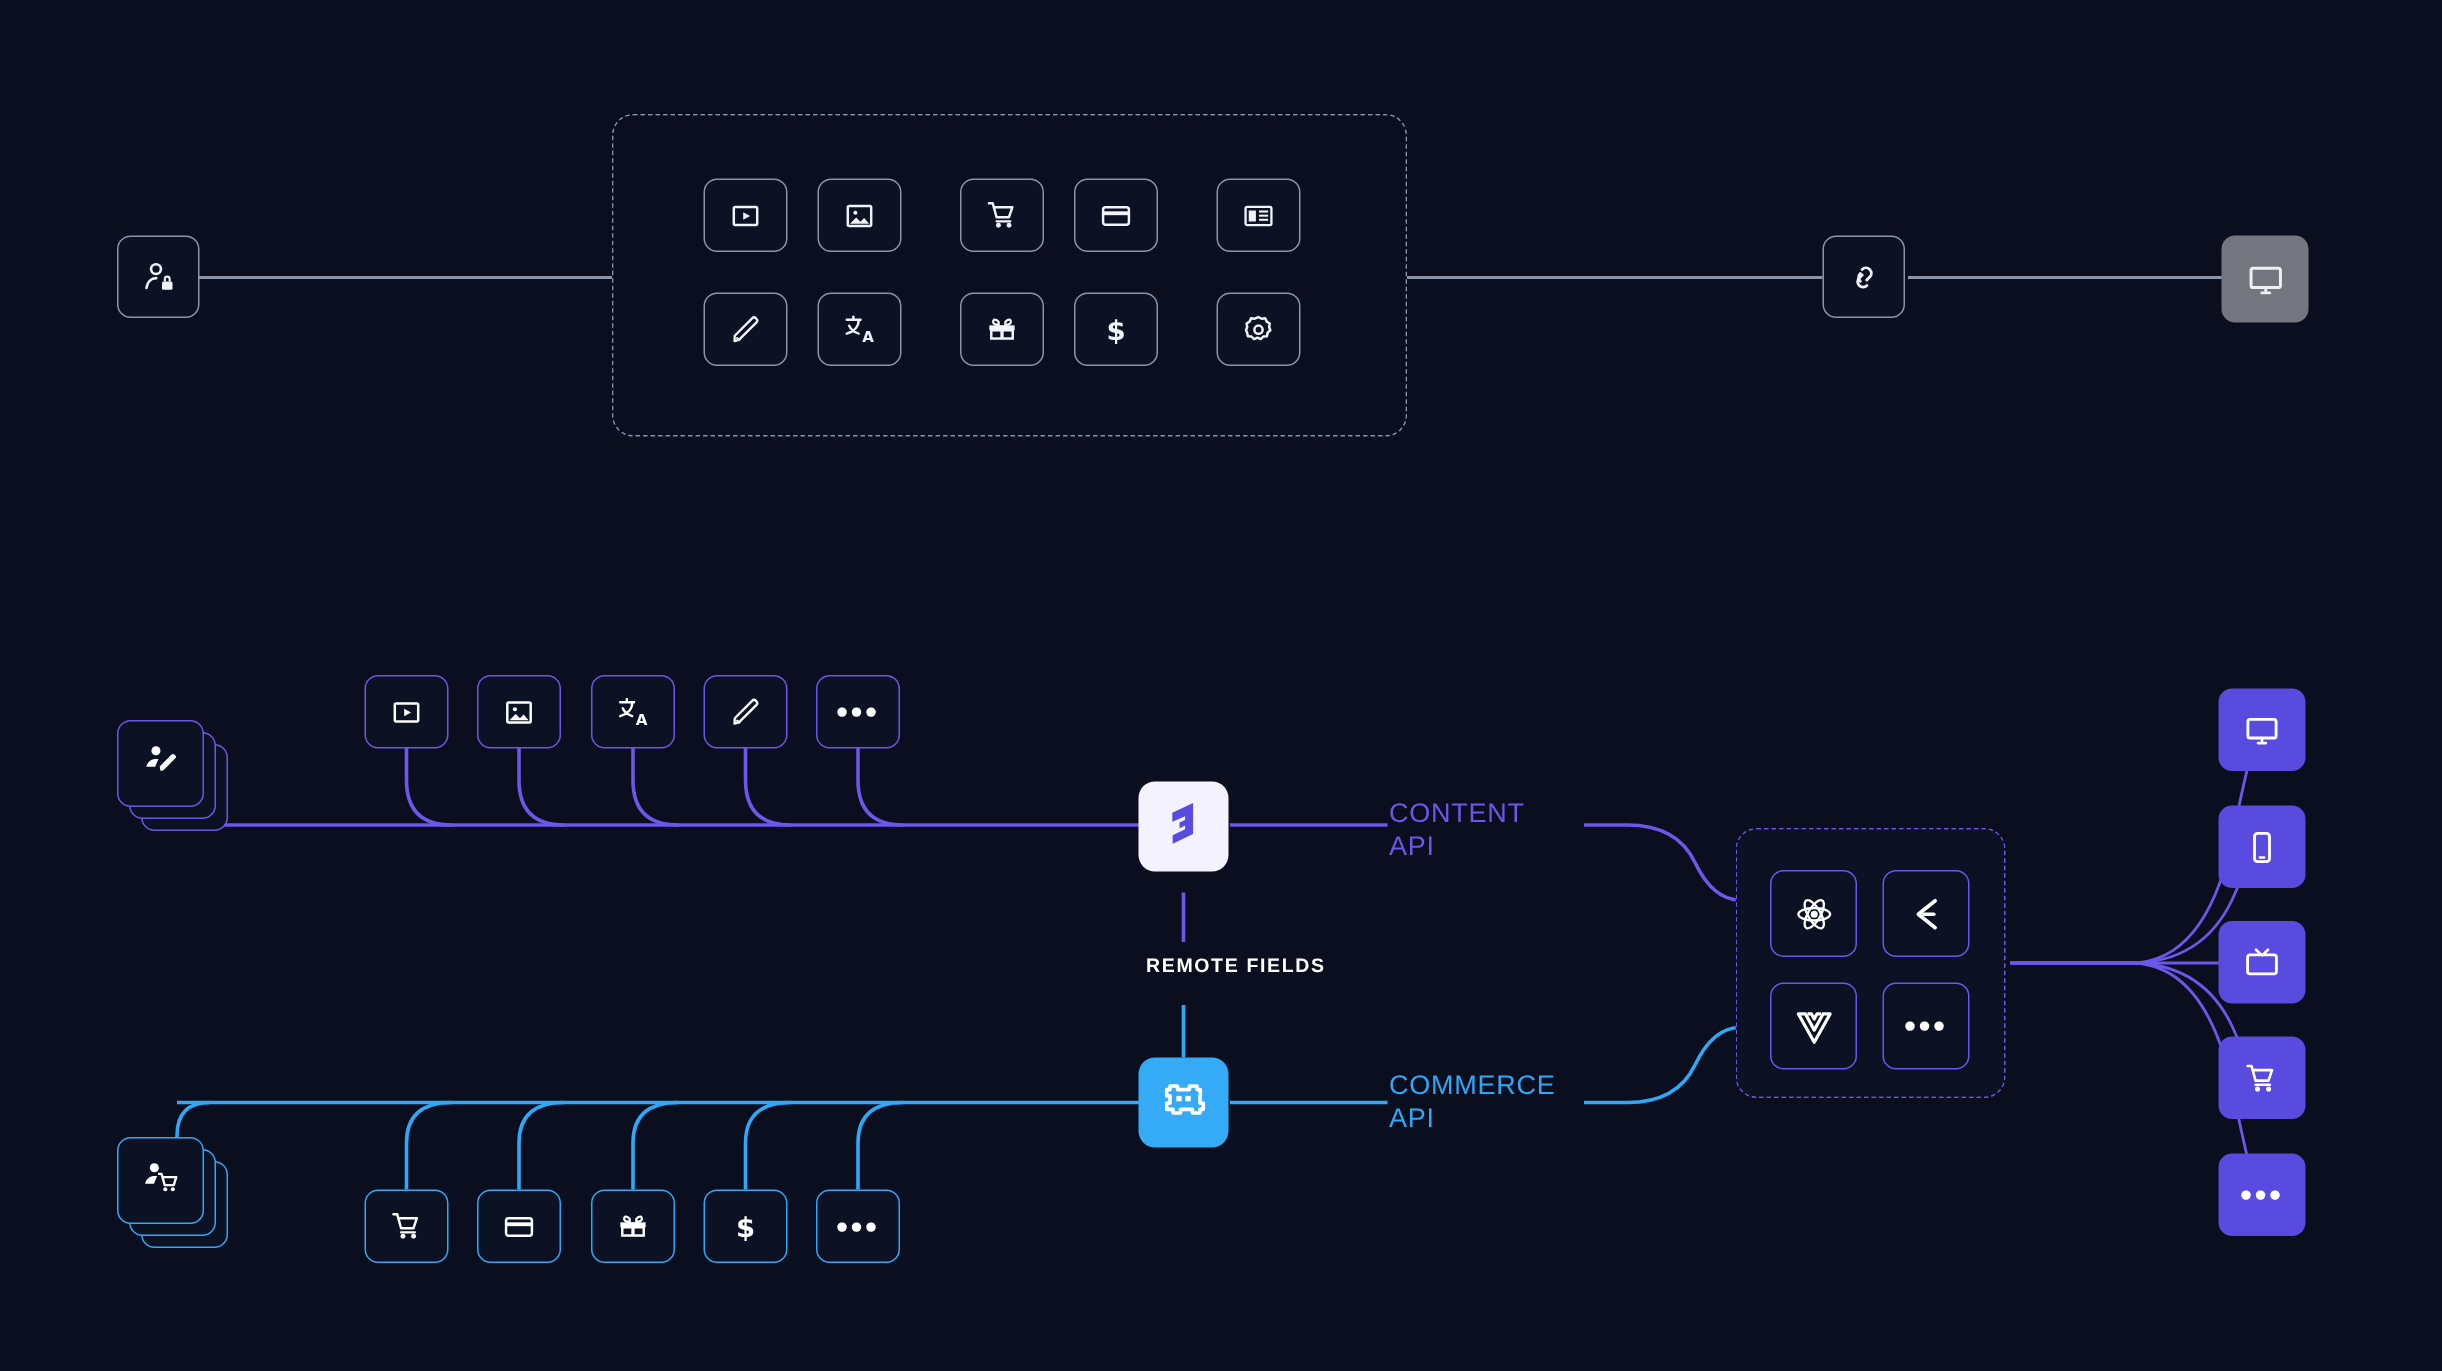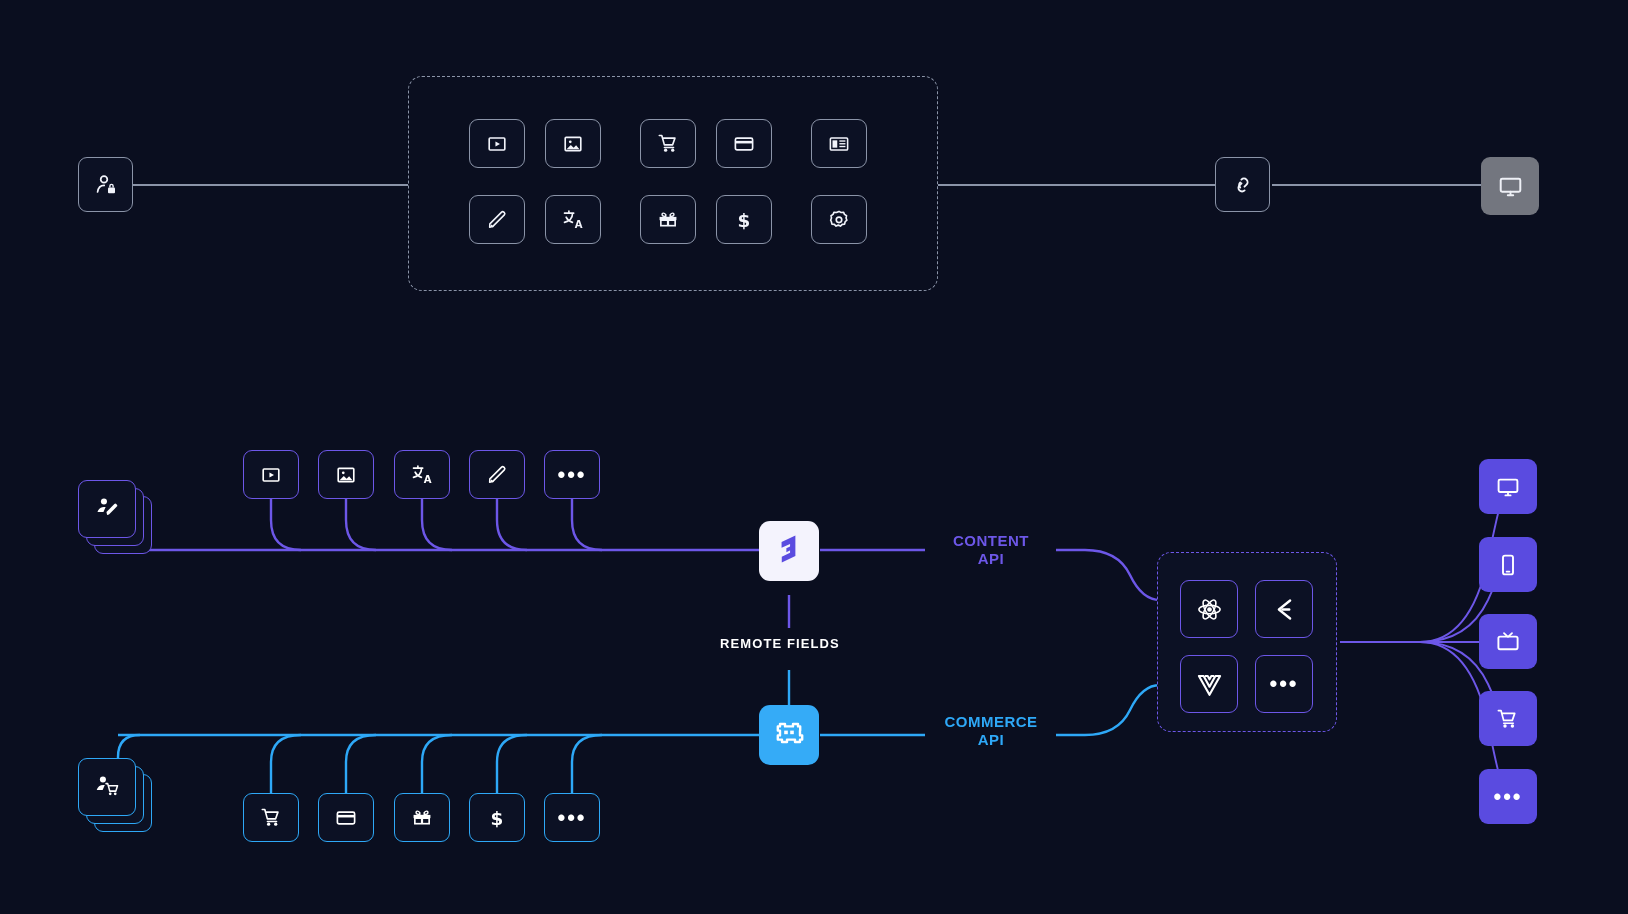--- a/index.html
+++ b/index.html
@@ -89,24 +89,24 @@
   
   .tile-device {
     background:#5a4be0;
     border:none;
   }
   .tile-device svg { fill:#ffffff; }
 
   
   .api-label {
     position:absolute;
-    font-size:15px;
-    font-weight:bold;
+    font-size:18px;
+    font-weight:normal;
     letter-spacing:.5px;
-    text-align:center;
+    text-align:left;
     line-height:1.2;
     white-space:pre-line;
   }
   .api-content { color:#6d57e8; }
   .api-commerce { color:#2ea8f7; }
   .remote-label {
     position:absolute;
     color:#ffffff;
     font-size:13px;
     font-weight:bold;
@@ -334,21 +334,21 @@
       <svg width="34" height="34" viewBox="0 0 32 32">
         <path d="M9 9.3L22 3.2v19.4l-12.8 6.1v-5.4l7.8-3.7v-8.2L9 14.9z" fill="#5a4be0"></path>
         <path d="M13.5 15.4l6-2.9v3.6l-6 2.9z" fill="#5a4be0"></path>
       </svg>
     </span>
   </div>
 
   <div class="api-label api-content" style="left:926px; top:532px; width:130px;">CONTENT
 API</div>
 
-  <div class="remote-label" style="left:720px; top:636px;">REMOTE FIELDS</div>
+  <div class="remote-label" style="left:764px; top:636px;">REMOTE FIELDS</div>
 
   <div class="stack" style="left:78px; top:758px; width:75px; height:75px;">
     <div class="card b" style="left:16px; top:16px; width:58px; height:58px;"></div>
     <div class="card b" style="left:8px; top:8px; width:58px; height:58px;"></div>
     <div class="card b front" style="left:0; top:0; width:58px; height:58px;">
       <span>
         <svg width="25" height="25" viewBox="0 0 24 24">
           <circle cx="7.6" cy="6.2" r="2.9" fill="#ffffff"></circle>
           <path d="M1.6 16.4c.9-3.2 3.2-4.9 6.2-4.9h1.6l-2.1 4.9z" fill="#ffffff"></path>
           <path d="M10.6 10.2h1.6l2 7.2h5.8l1.6-5.2h-8.4" fill="none" stroke="#ffffff" stroke-width="1.5" stroke-linecap="round" stroke-linejoin="round"></path>

